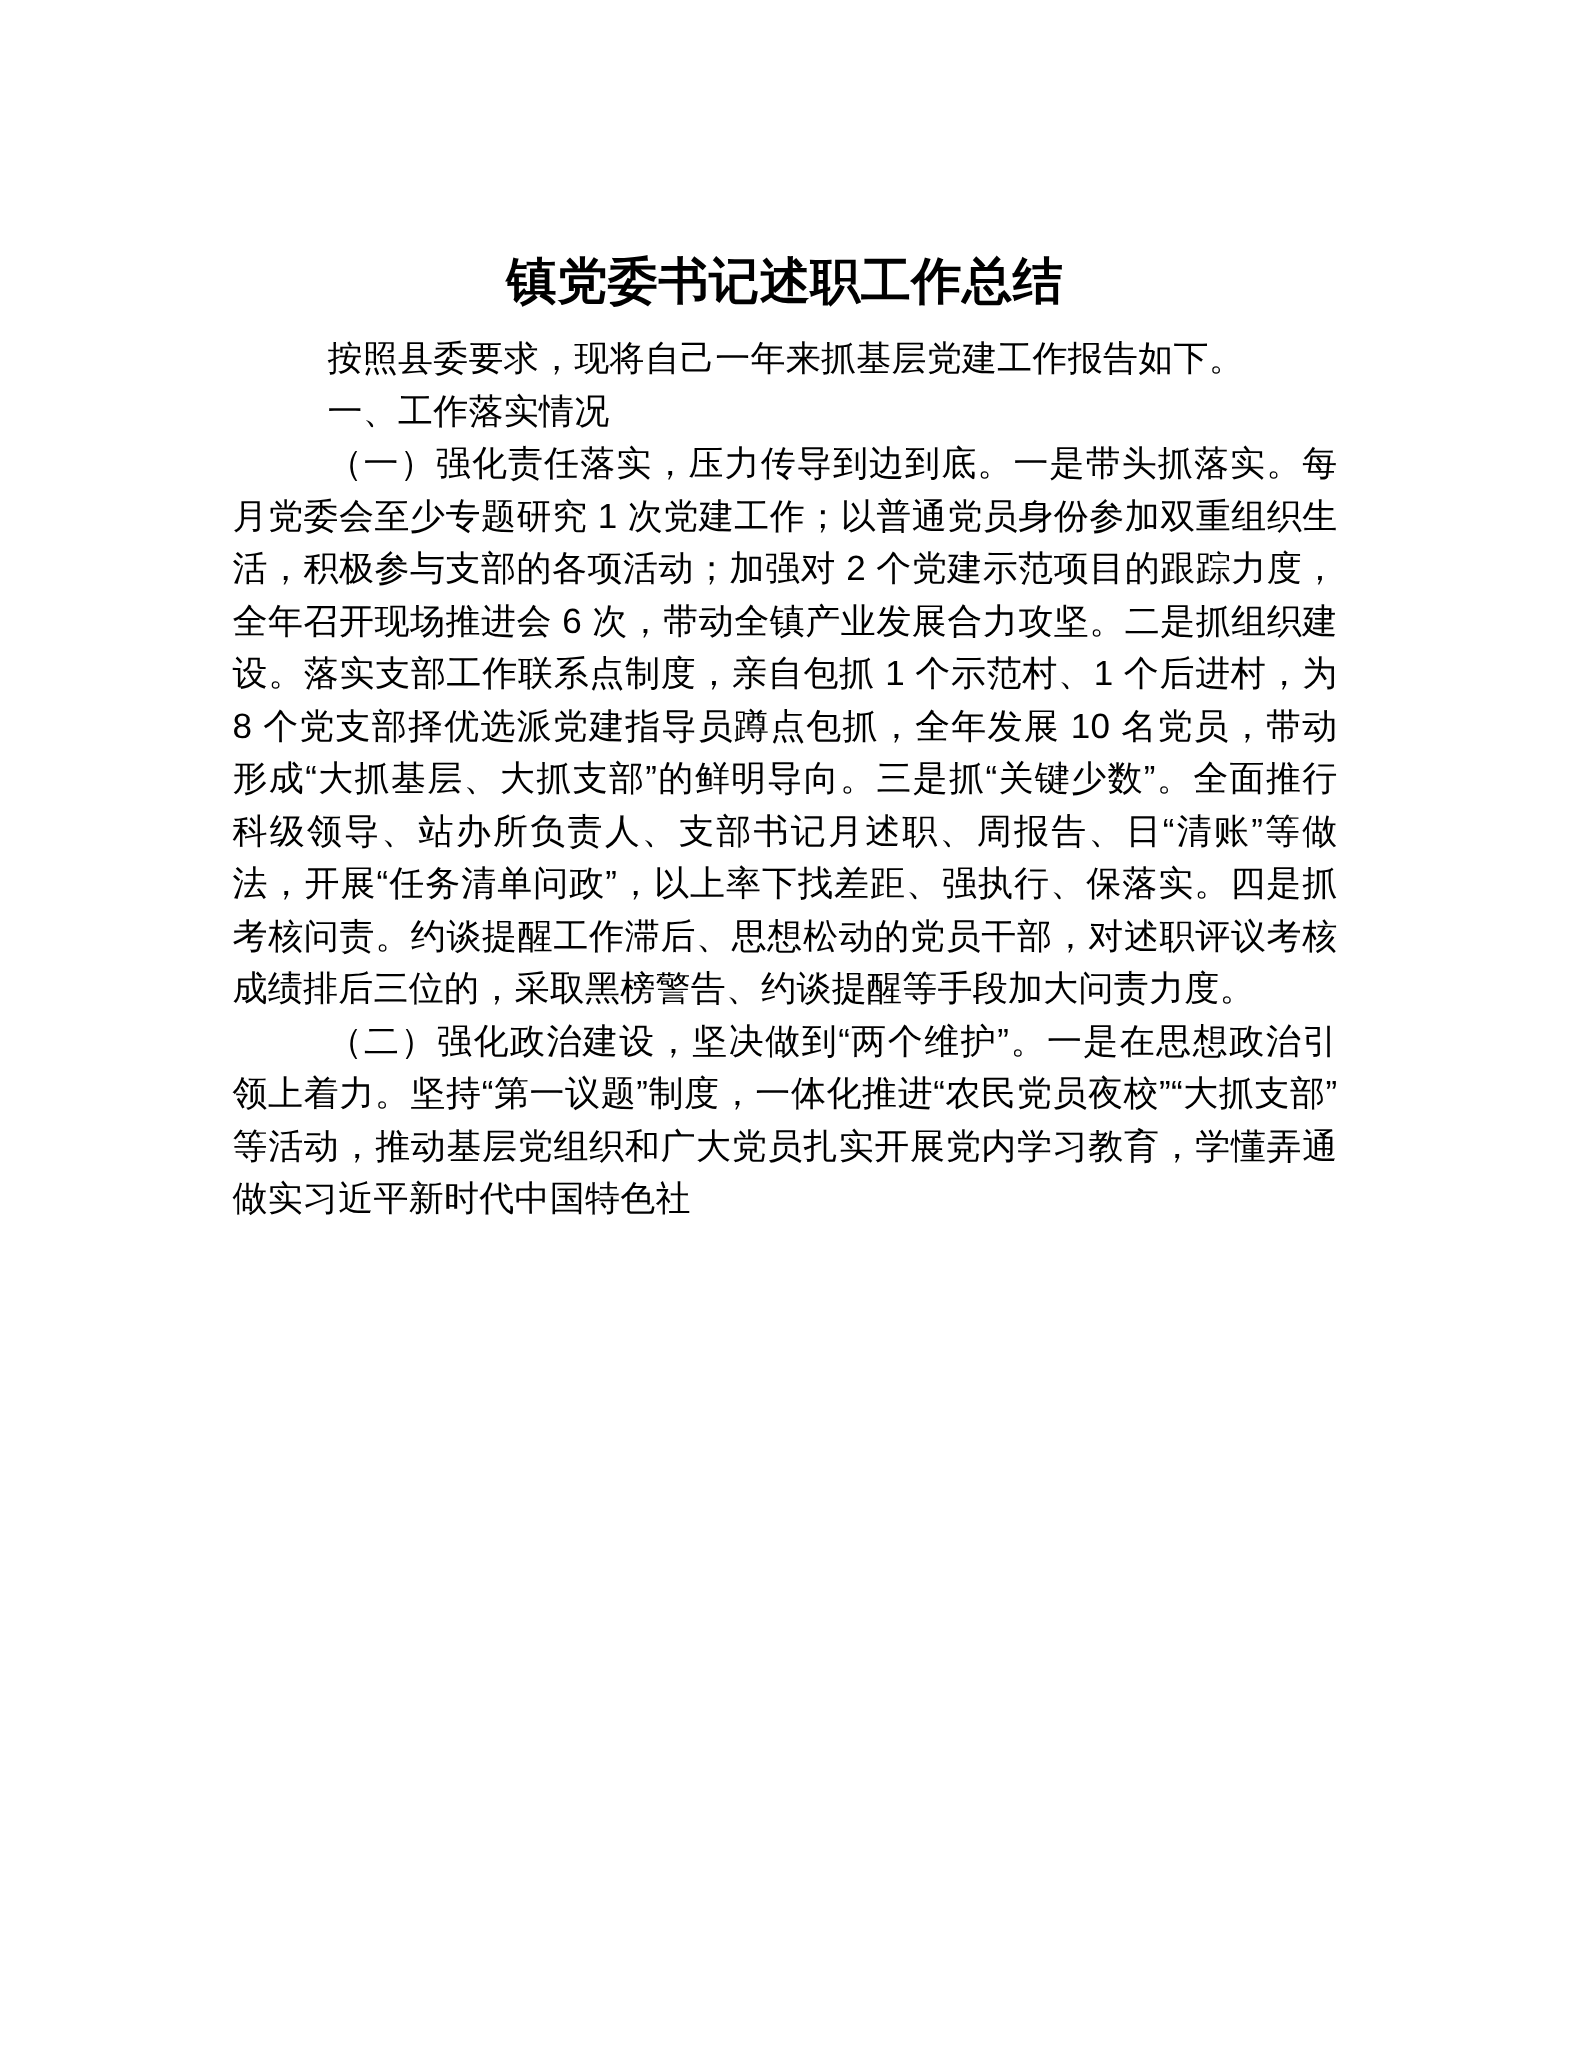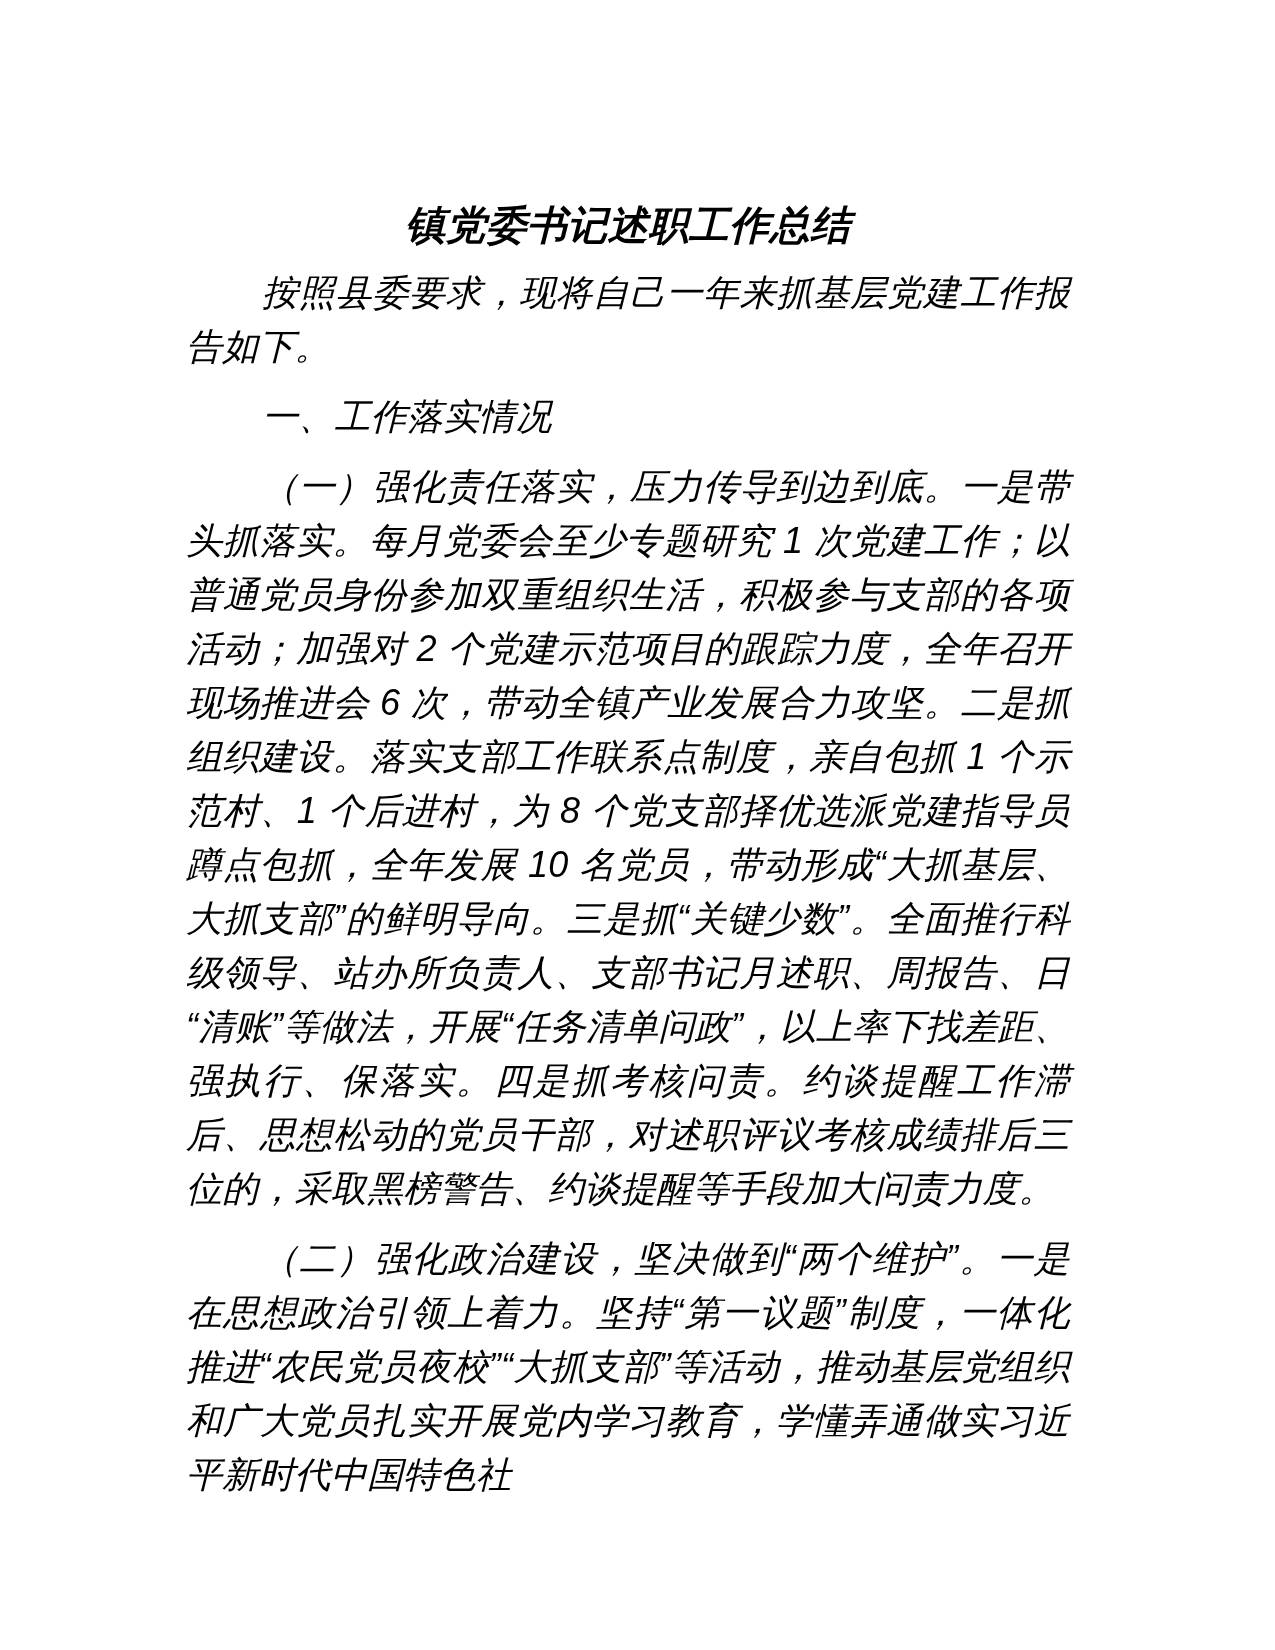--- a/index.html
+++ b/index.html
@@ -12,53 +12,52 @@
     font-family: "Liberation Sans", "DejaVu Sans", sans-serif;
     color: #000000;
   }
   .page {
     position: relative;
     width: 1275px;
     height: 1650px;
     background: #ffffff;
     overflow: hidden;
     box-sizing: border-box;
-    font-style: italic;
   }
   .doc-body {
     position: absolute;
     left: 186px;
     top: 196px;
     width: 884px;
   }
   .doc-title {
     font-size: 40px;
     line-height: 58px;
     font-weight: 700;
     text-align: center;
     letter-spacing: 0.5px;
     margin: 0 0 12px 0;
     white-space: nowrap;
   }
   .para {
-    font-size: 36px;
-    line-height: 54px;
+    font-size: 28px;
+    line-height: 42px;
     text-align: justify;
     text-align-last: left;
     text-justify: inter-ideograph;
     margin: 0;
     letter-spacing: 0.2px;
     word-break: break-all;
     overflow-wrap: break-word;
   }
   .para.indent {
     text-indent: 76px;
   }
   .para + .para {
-    margin-top: 16px;
+    margin-top: 0;
   }
 </style>
 </head>
 <body>
 
 <div class="page">
   <div class="doc-body">
 
     <h1 class="doc-title">镇党委书记述职工作总结</h1>
 

